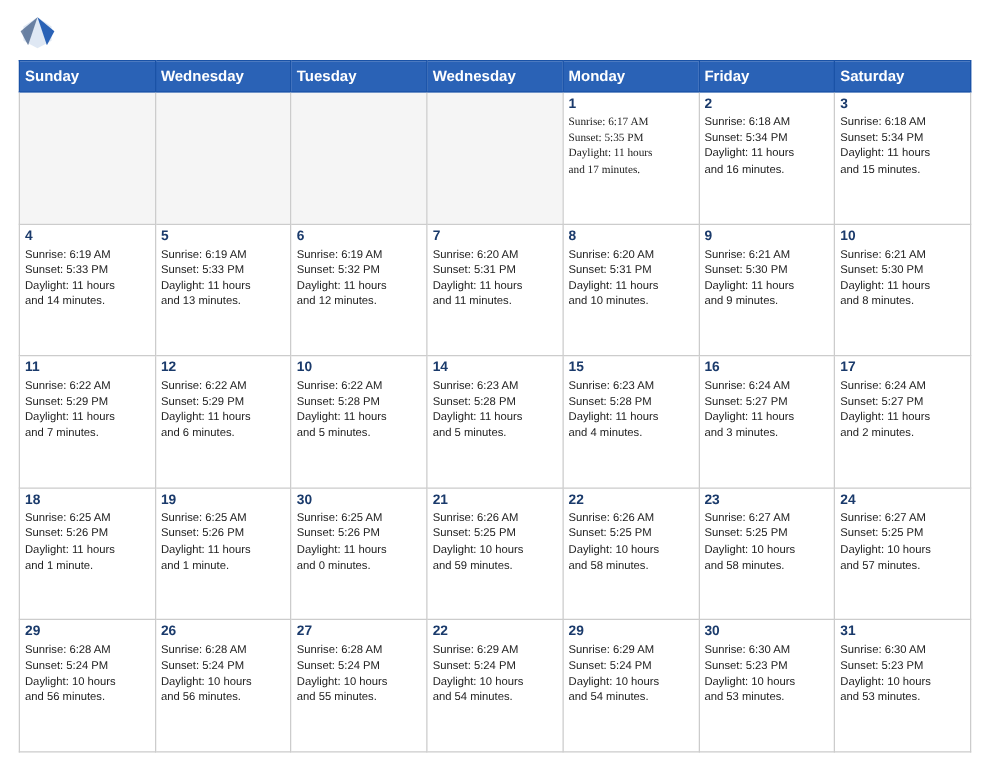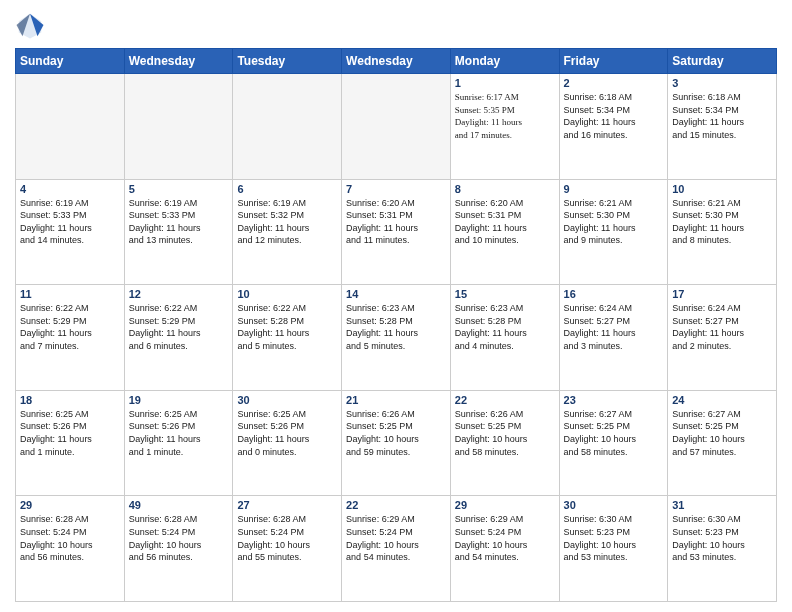--- a/index.html
+++ b/index.html
@@ -307,21 +307,21 @@
         </tr>
         <tr>
           <td>
             <div class="day-number">29</div>
             <div class="day-info" style="white-space: pre-line;">Sunrise: 6:28 AM
 Sunset: 5:24 PM
 Daylight: 10 hours
 and 56 minutes.</div>
           </td>
           <td>
-            <div class="day-number">49</div>
+            <div class="day-number">26</div>
             <div class="day-info" style="white-space: pre-line;">Sunrise: 6:28 AM
 Sunset: 5:24 PM
 Daylight: 10 hours
 and 56 minutes.</div>
           </td>
           <td>
             <div class="day-number">27</div>
             <div class="day-info" style="white-space: pre-line;">Sunrise: 6:28 AM
 Sunset: 5:24 PM
 Daylight: 10 hours

